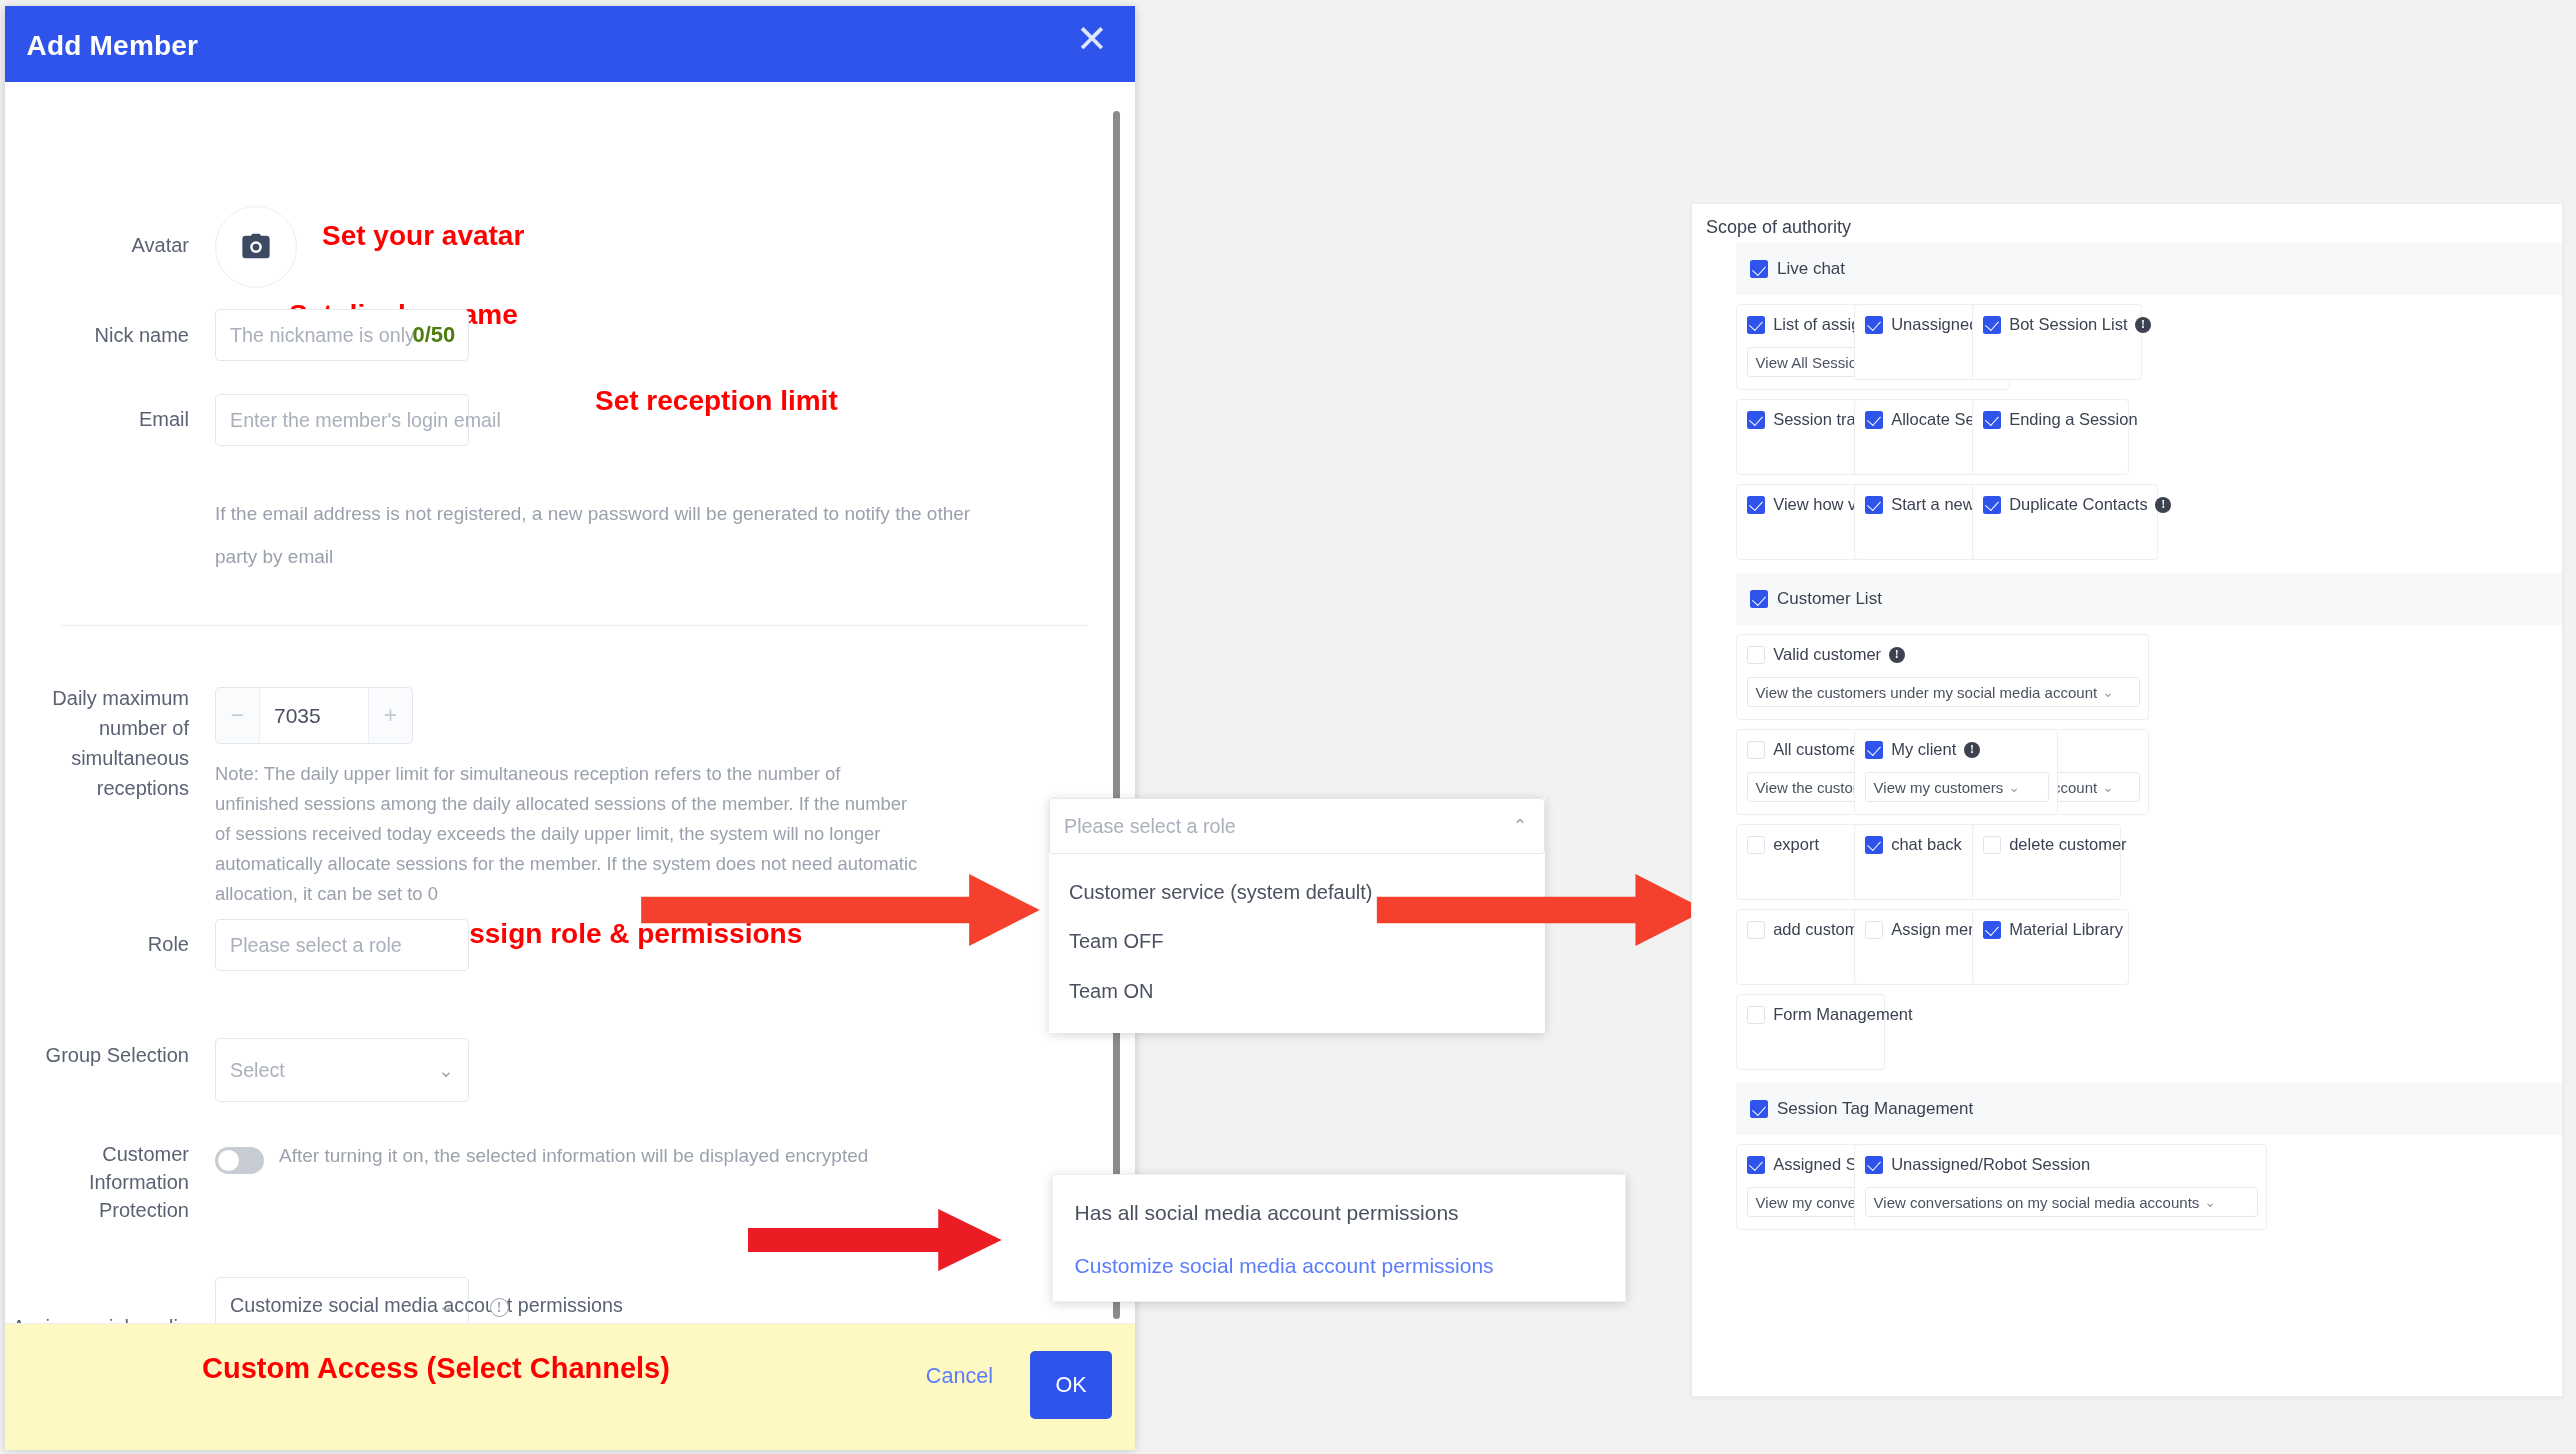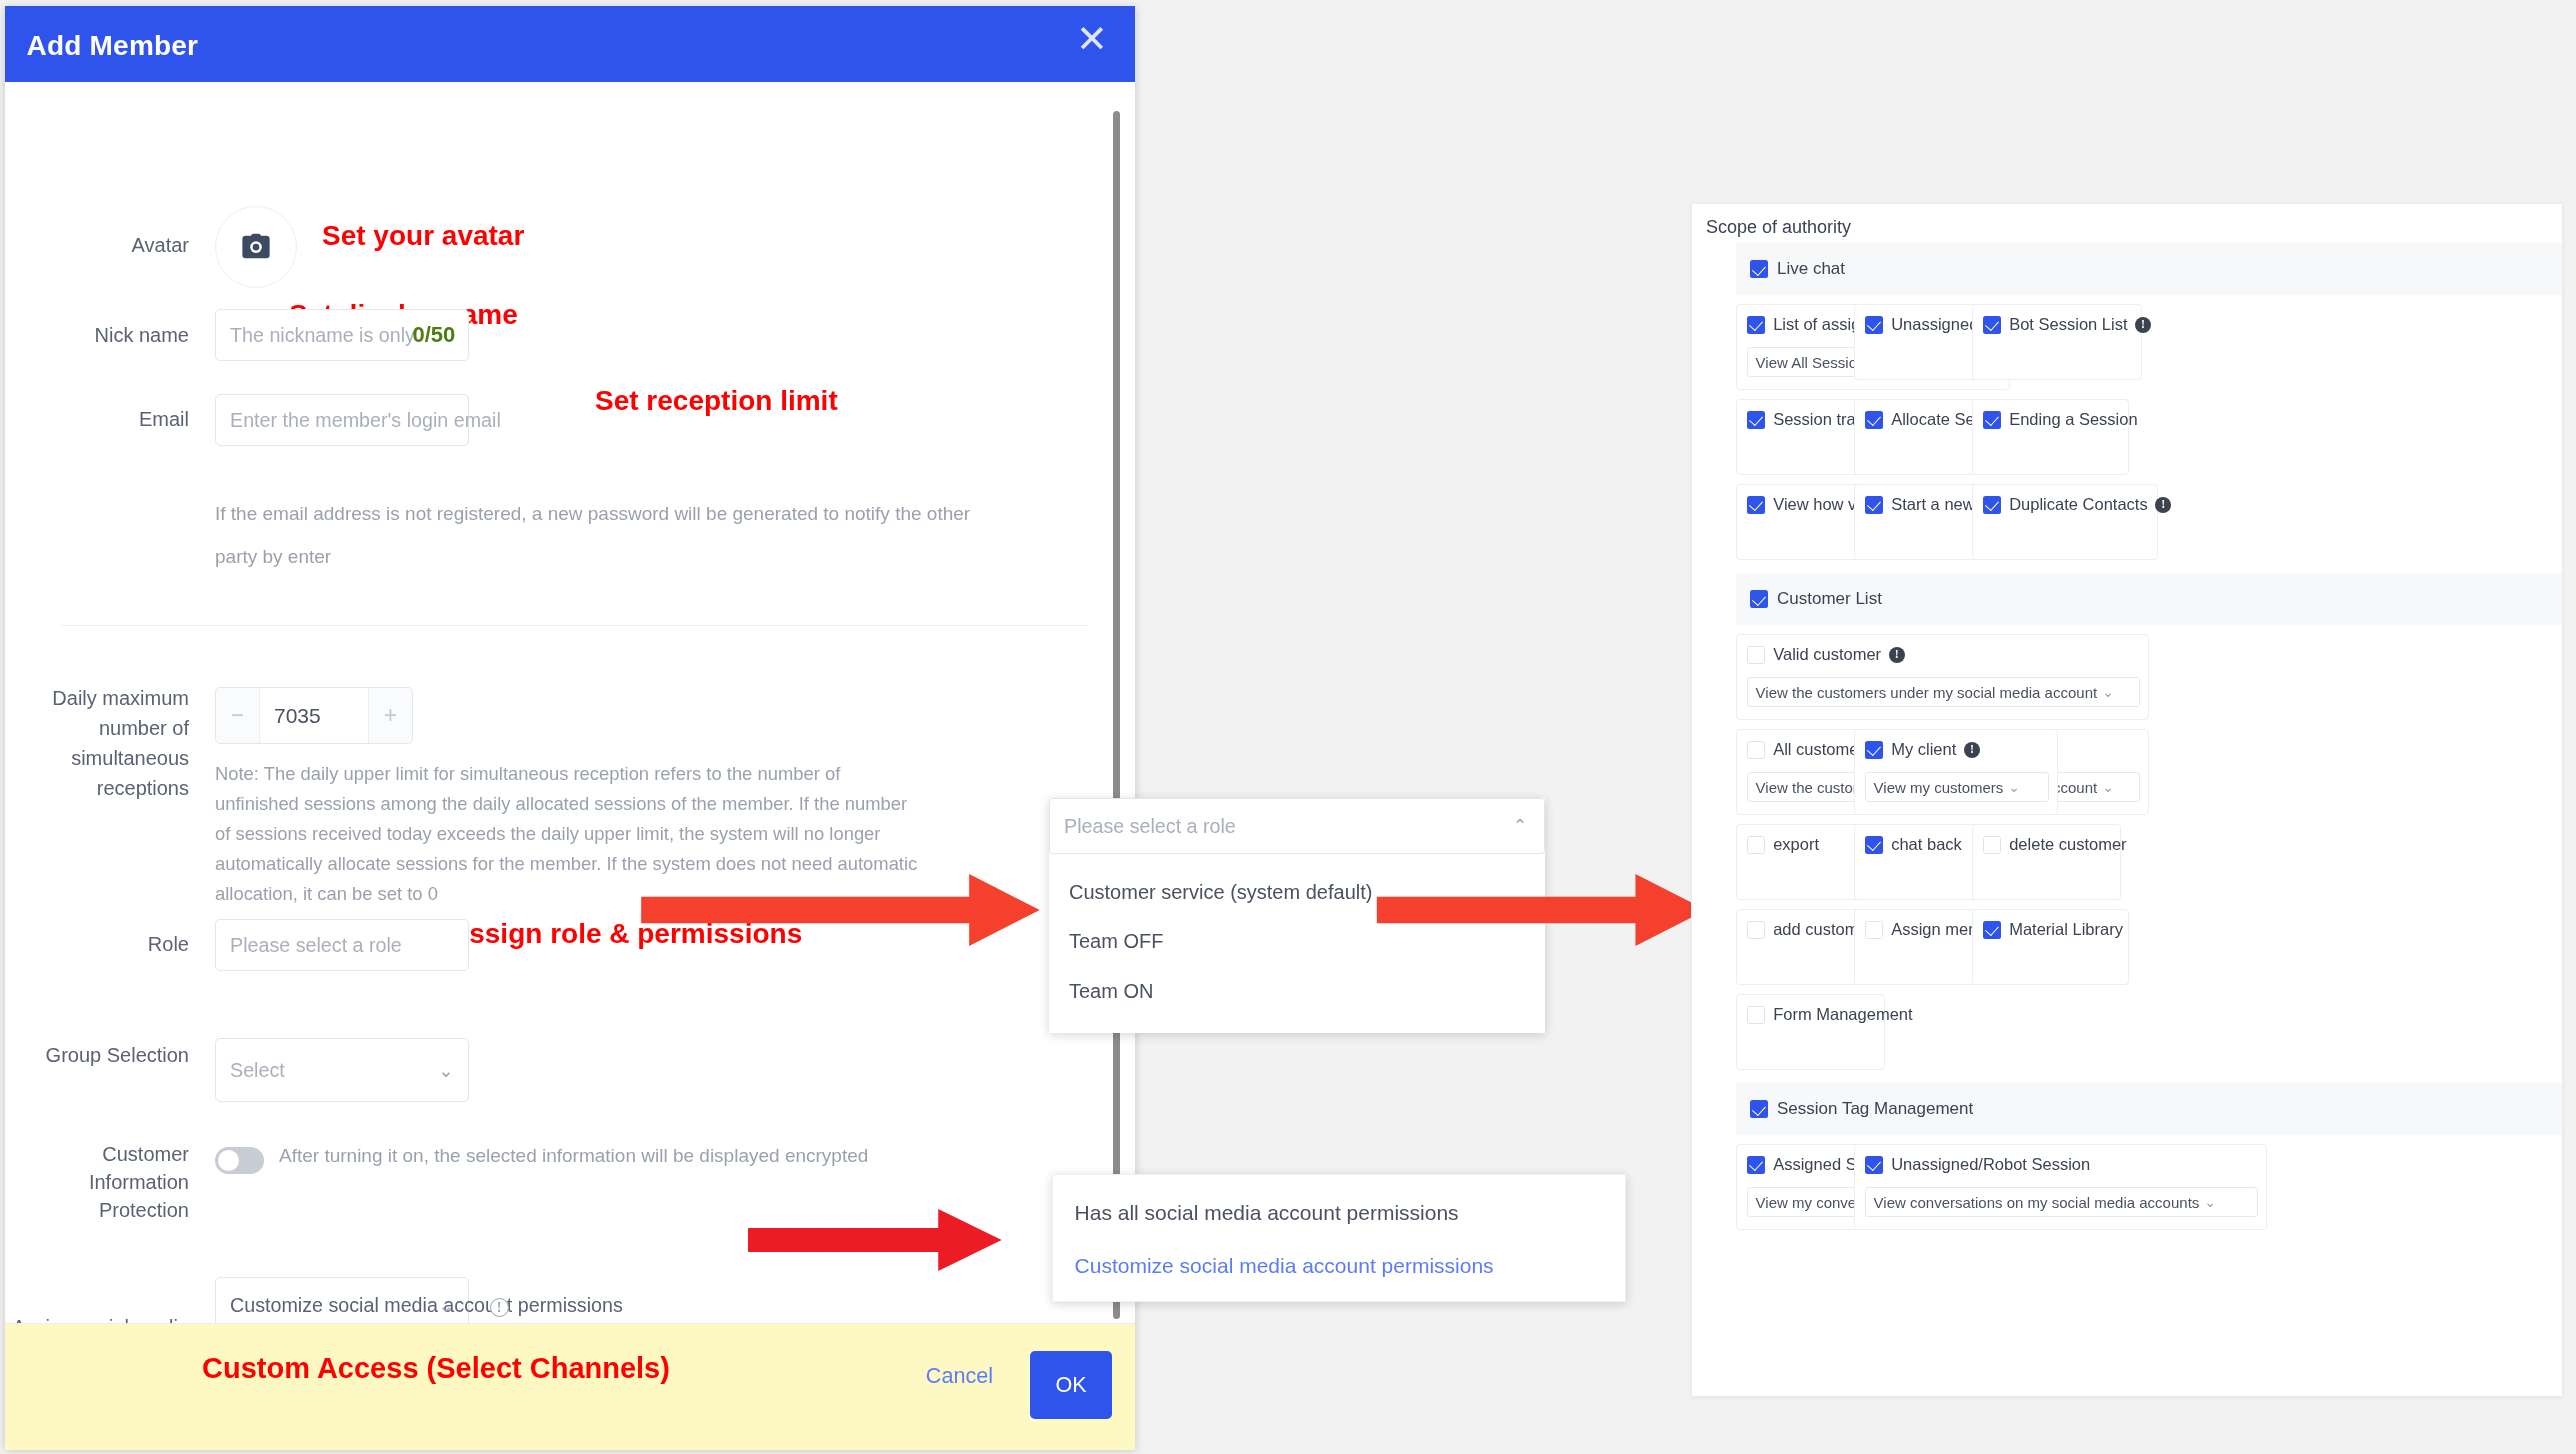--- a/index.html
+++ b/index.html
@@ -191,21 +191,21 @@
       <span class="ph" style="max-width:184px;">The nickname is only displayed within the system</span>
       <span class="counter">0/50</span>
     </div>
 
     <div class="flabel" style="top:325px;">Email</div>
     <div class="annot" style="left:590px; top:303px; font-size:28px;">Set reception limit</div>
     <div class="finput" style="left:210px; top:312px; width:254px; height:52px;">
       <span class="ph">Enter the member's login email</span>
     </div>
     <div class="helptext" style="left:210px; top:412px;">If the email address is not registered, a new password will be generated to notify the other</div>
-    <div class="helptext" style="left:210px; top:455px;">party by enter</div>
+    <div class="helptext" style="left:210px; top:455px;">party by email</div>
 
     <div class="divider" style="left:56px; top:543px; width:1027px;"></div>
 
     <div class="flabel" style="top:601px; line-height:30px; width:184px;">Daily maximum number of simultaneous receptions</div>
     <div id="stepper">
       <div class="step-btn" id="step-minus">−</div>
       <div id="step-value">7035</div>
       <div class="step-btn" id="step-plus">+</div>
     </div>
     <div class="notetext" style="left:210px; top:677px;">Note: The daily upper limit for simultaneous reception refers to the number of unfinished sessions among the daily allocated sessions of the member. If the number of sessions received today exceeds the daily upper limit, the system will no longer automatically allocate sessions for the member. If the system does not need automatic allocation, it can be set to 0</div>

